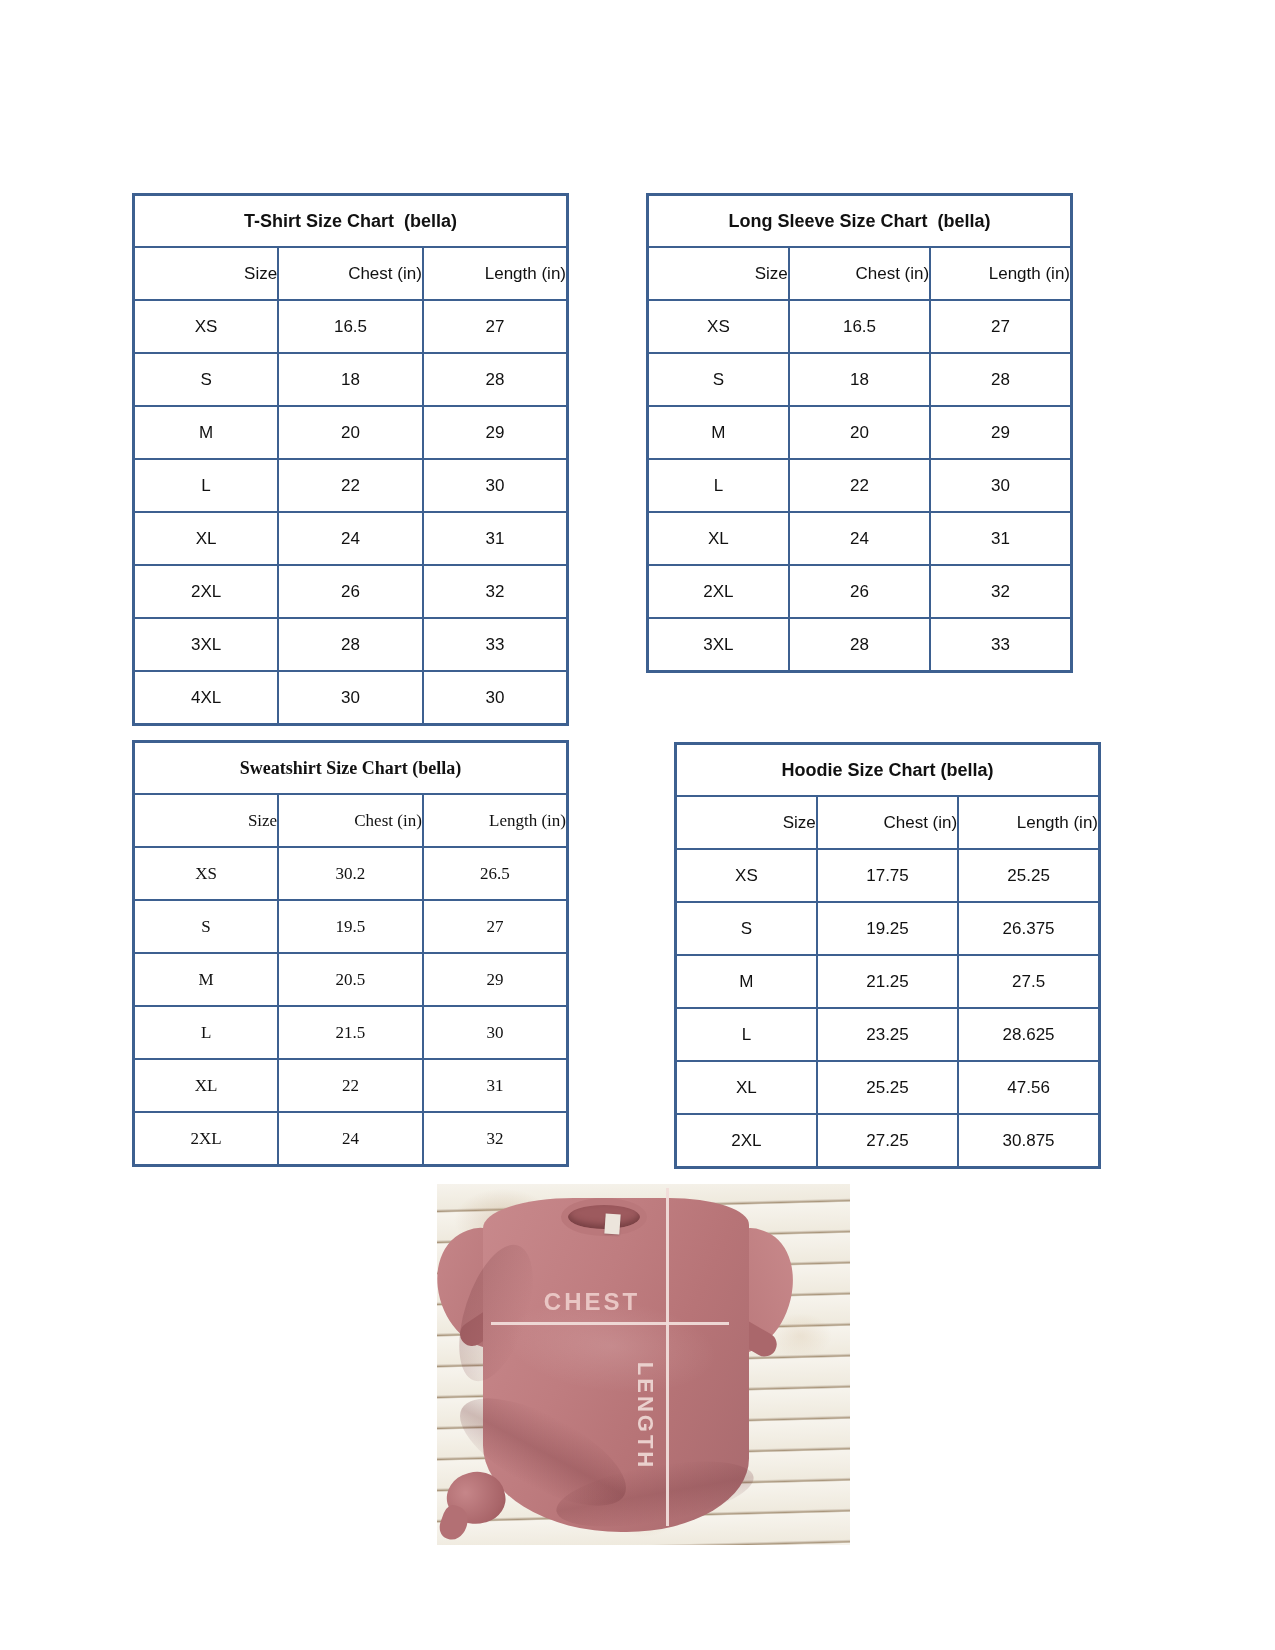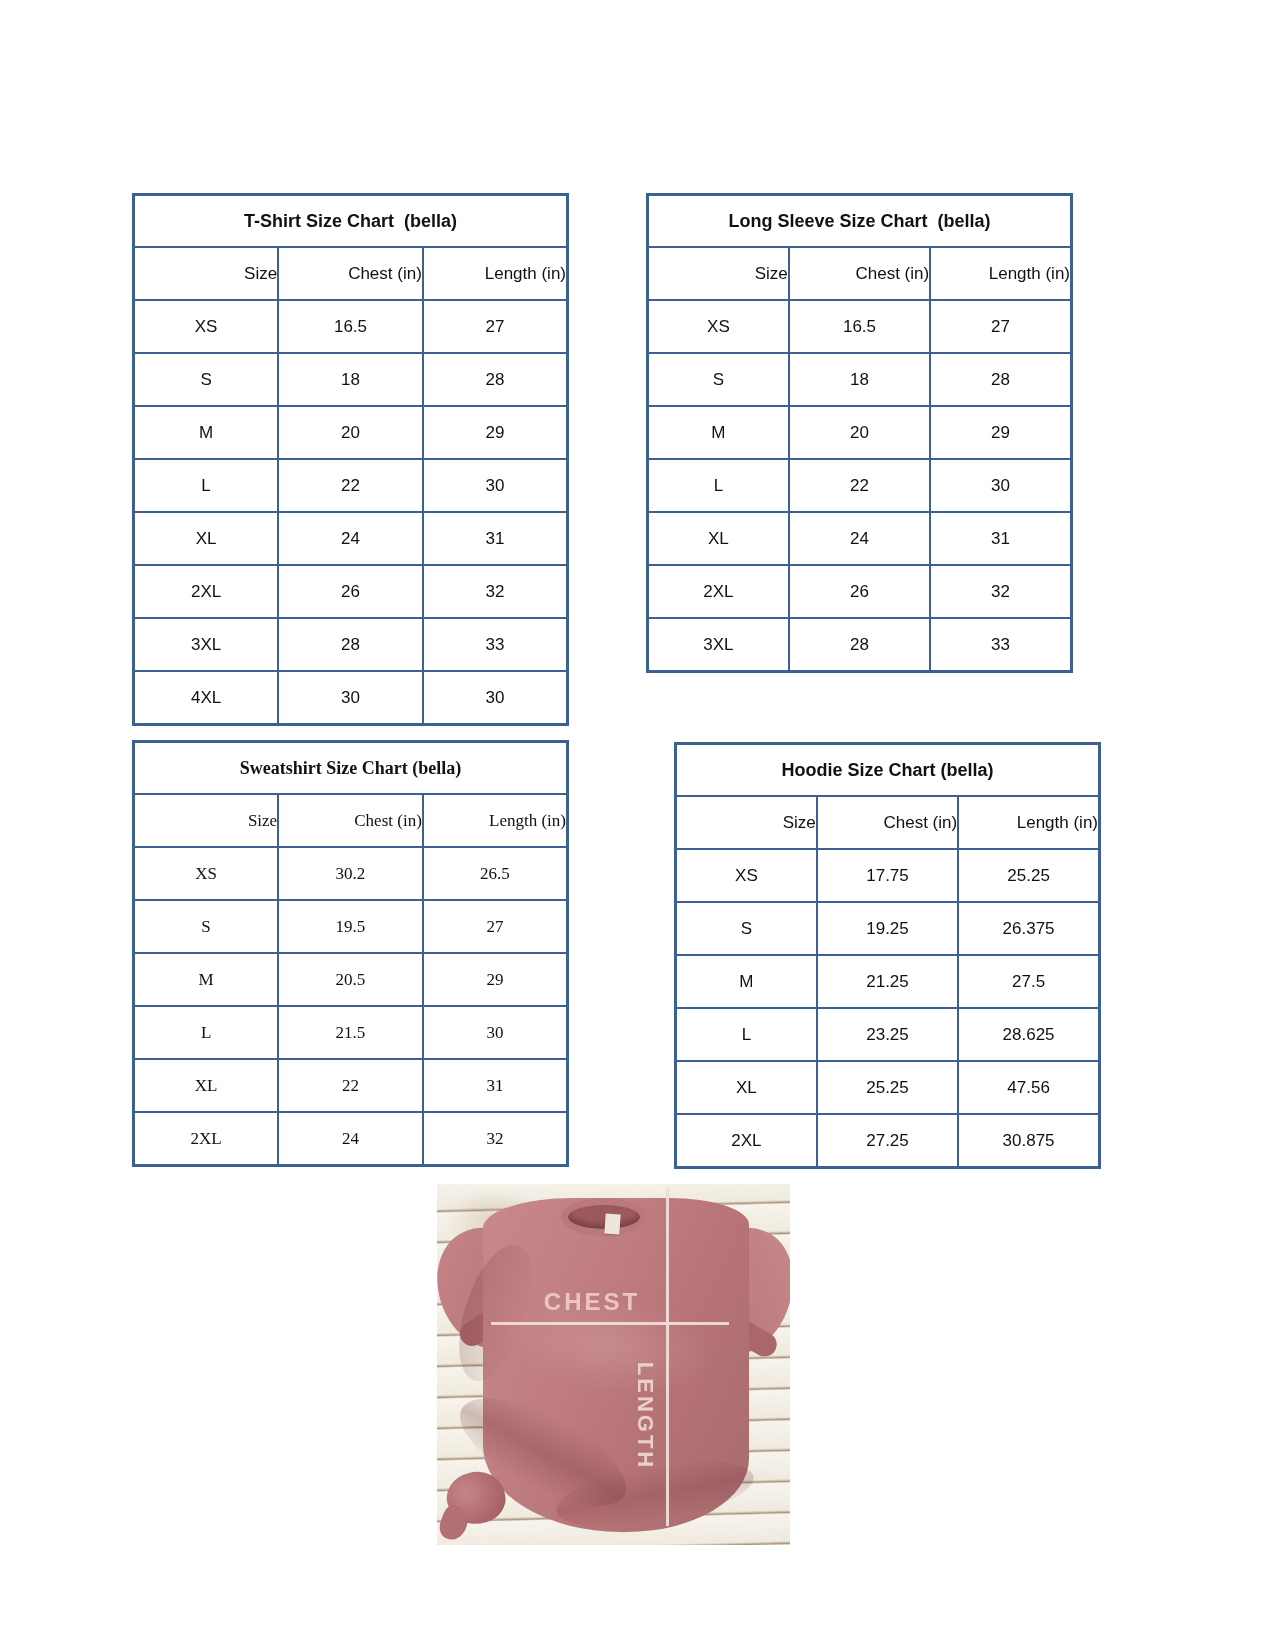--- a/index.html
+++ b/index.html
@@ -36,21 +36,21 @@
     height:50px;
     font-size:18px;
     font-weight:bold;
     white-space:pre-wrap;
   }
   .size-table .header-row th{height:51px;text-align:right;}
   .size-table td{height:51px;}
 
   
   .photo{
-    position:absolute;left:437px;top:1184px;width:353px;height:361px;
+    position:absolute;left:437px;top:1184px;width:413px;height:361px;
     overflow:hidden;
   }
   .photo *{position:absolute;}
   .wood{
     inset:0;
     background:
       radial-gradient(70px 45px at 16% 10%, rgba(176,138,98,.28), transparent 70%),
       radial-gradient(55px 40px at 50% 90%, rgba(185,150,110,.30), transparent 70%),
       radial-gradient(45px 32px at 88% 42%, rgba(200,170,130,.22), transparent 70%),
       radial-gradient(40px 26px at 30% 55%, rgba(190,160,120,.18), transparent 70%),

